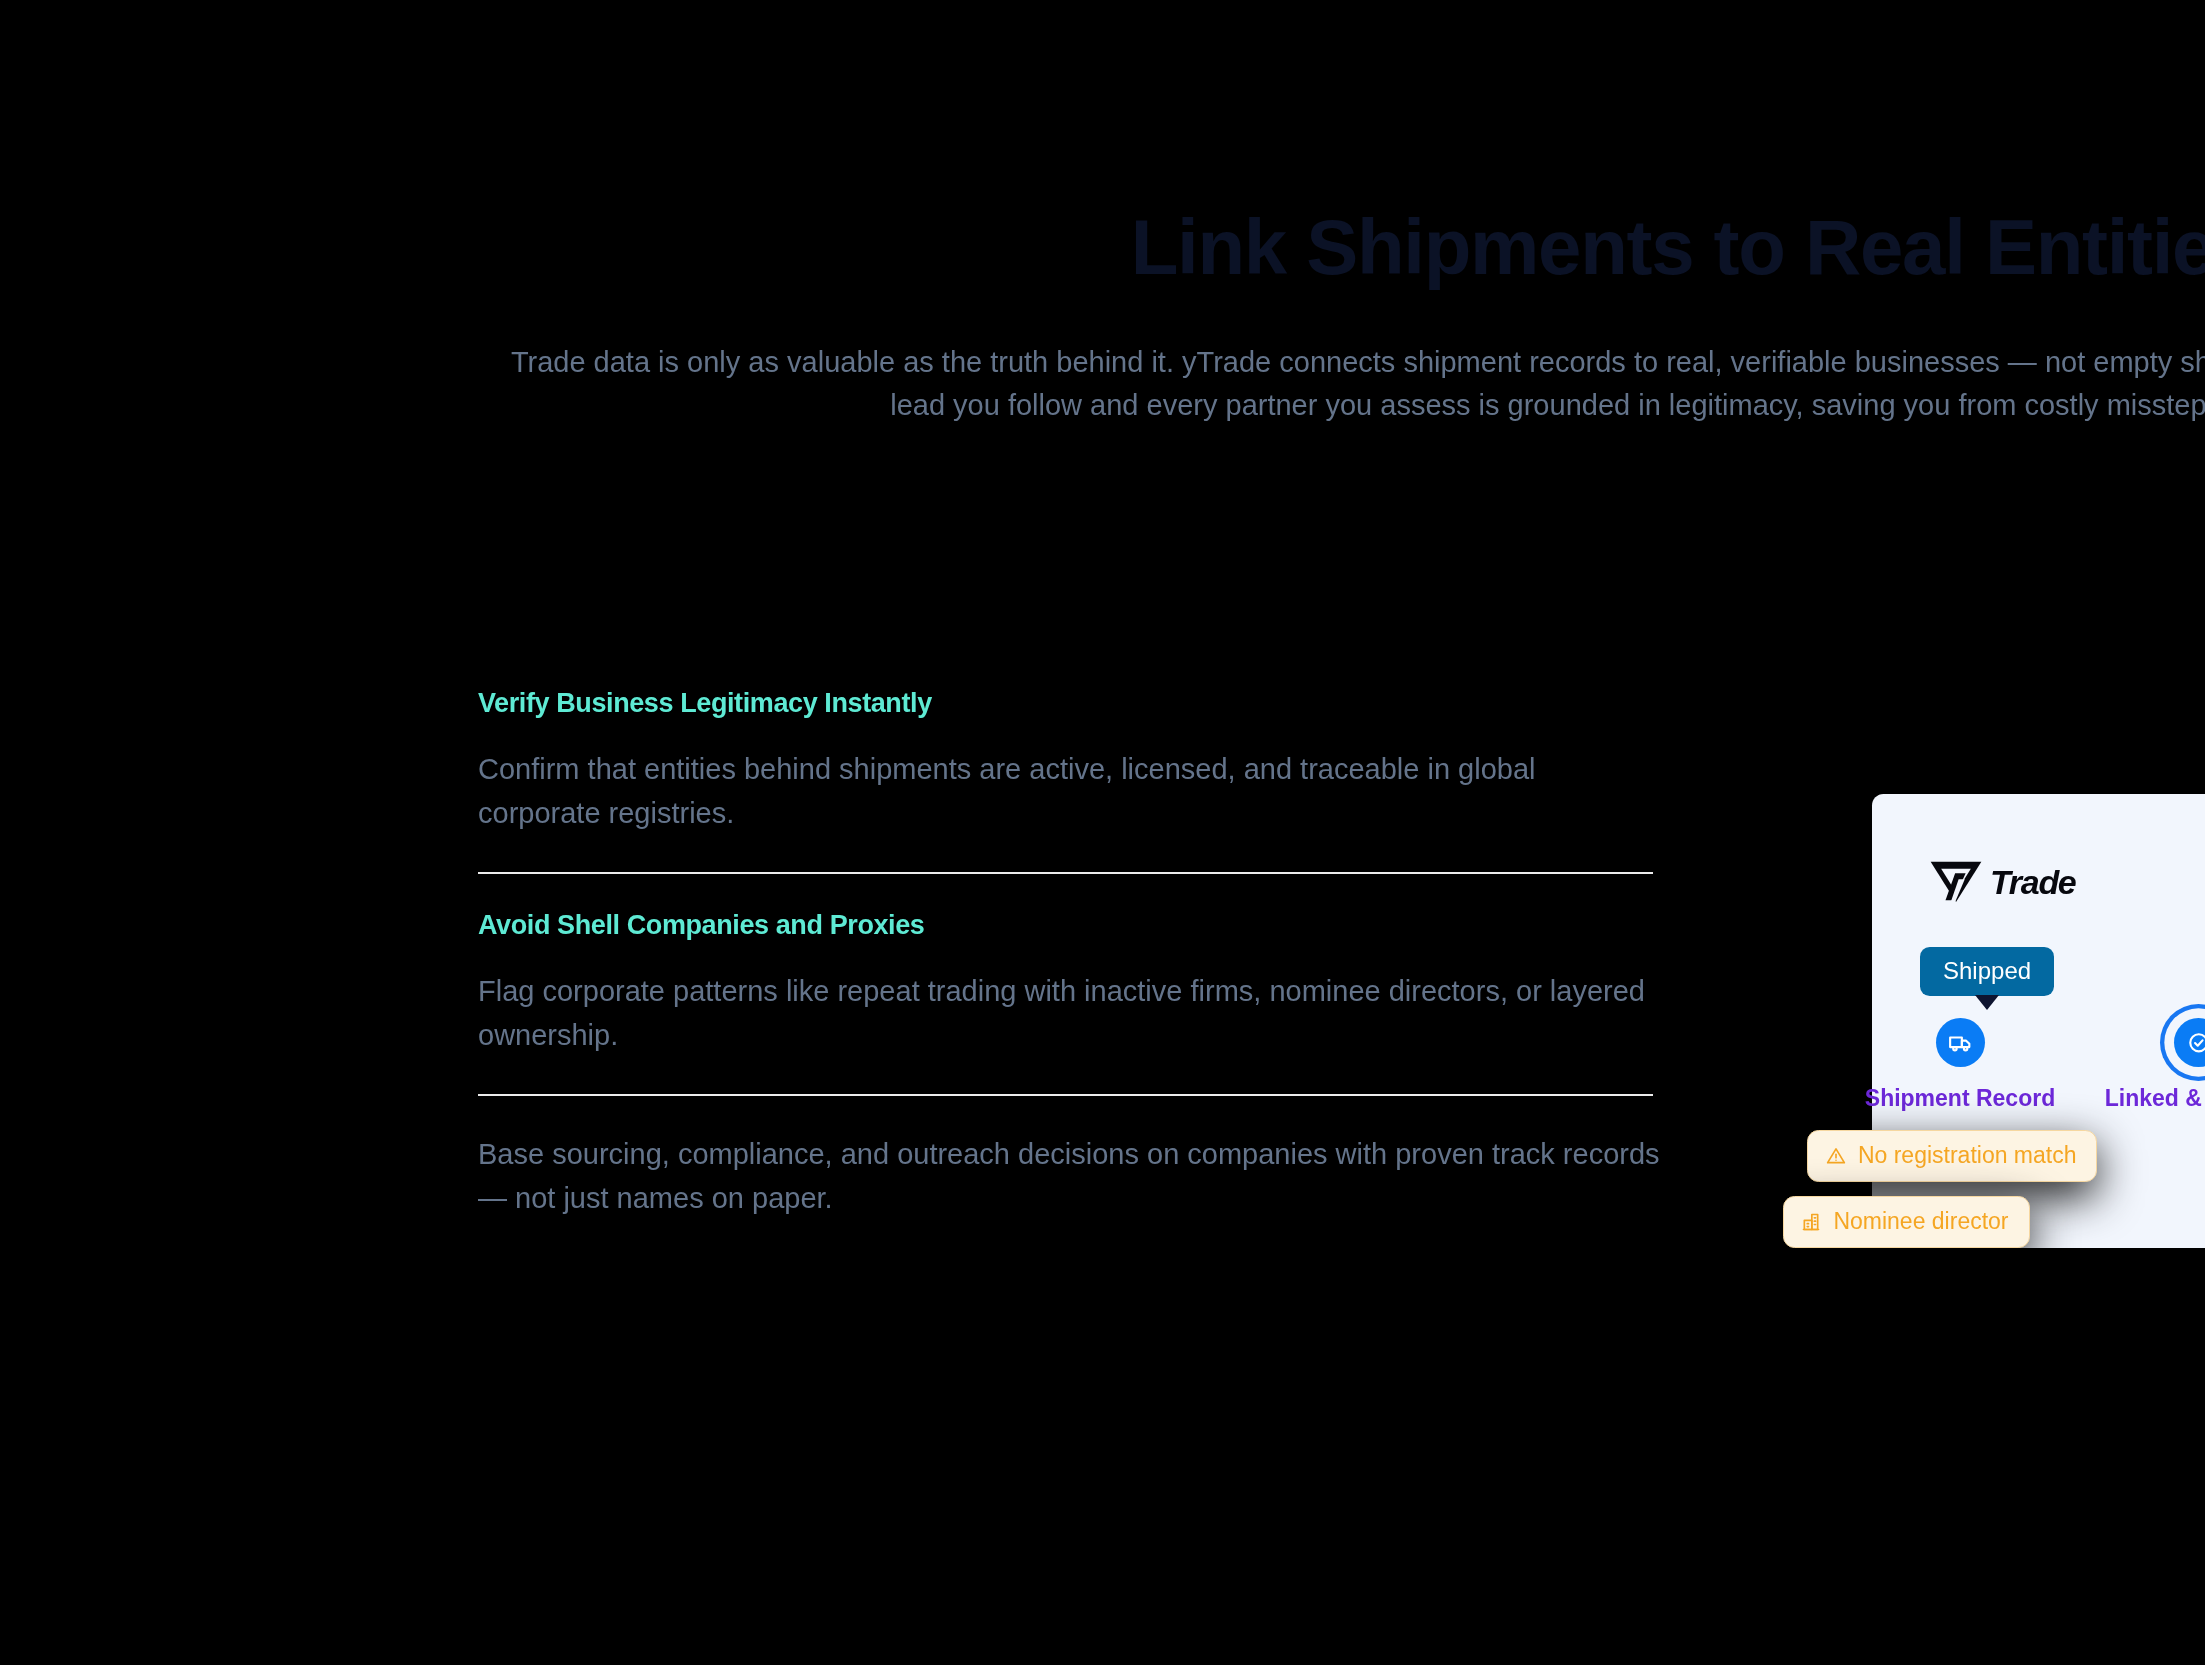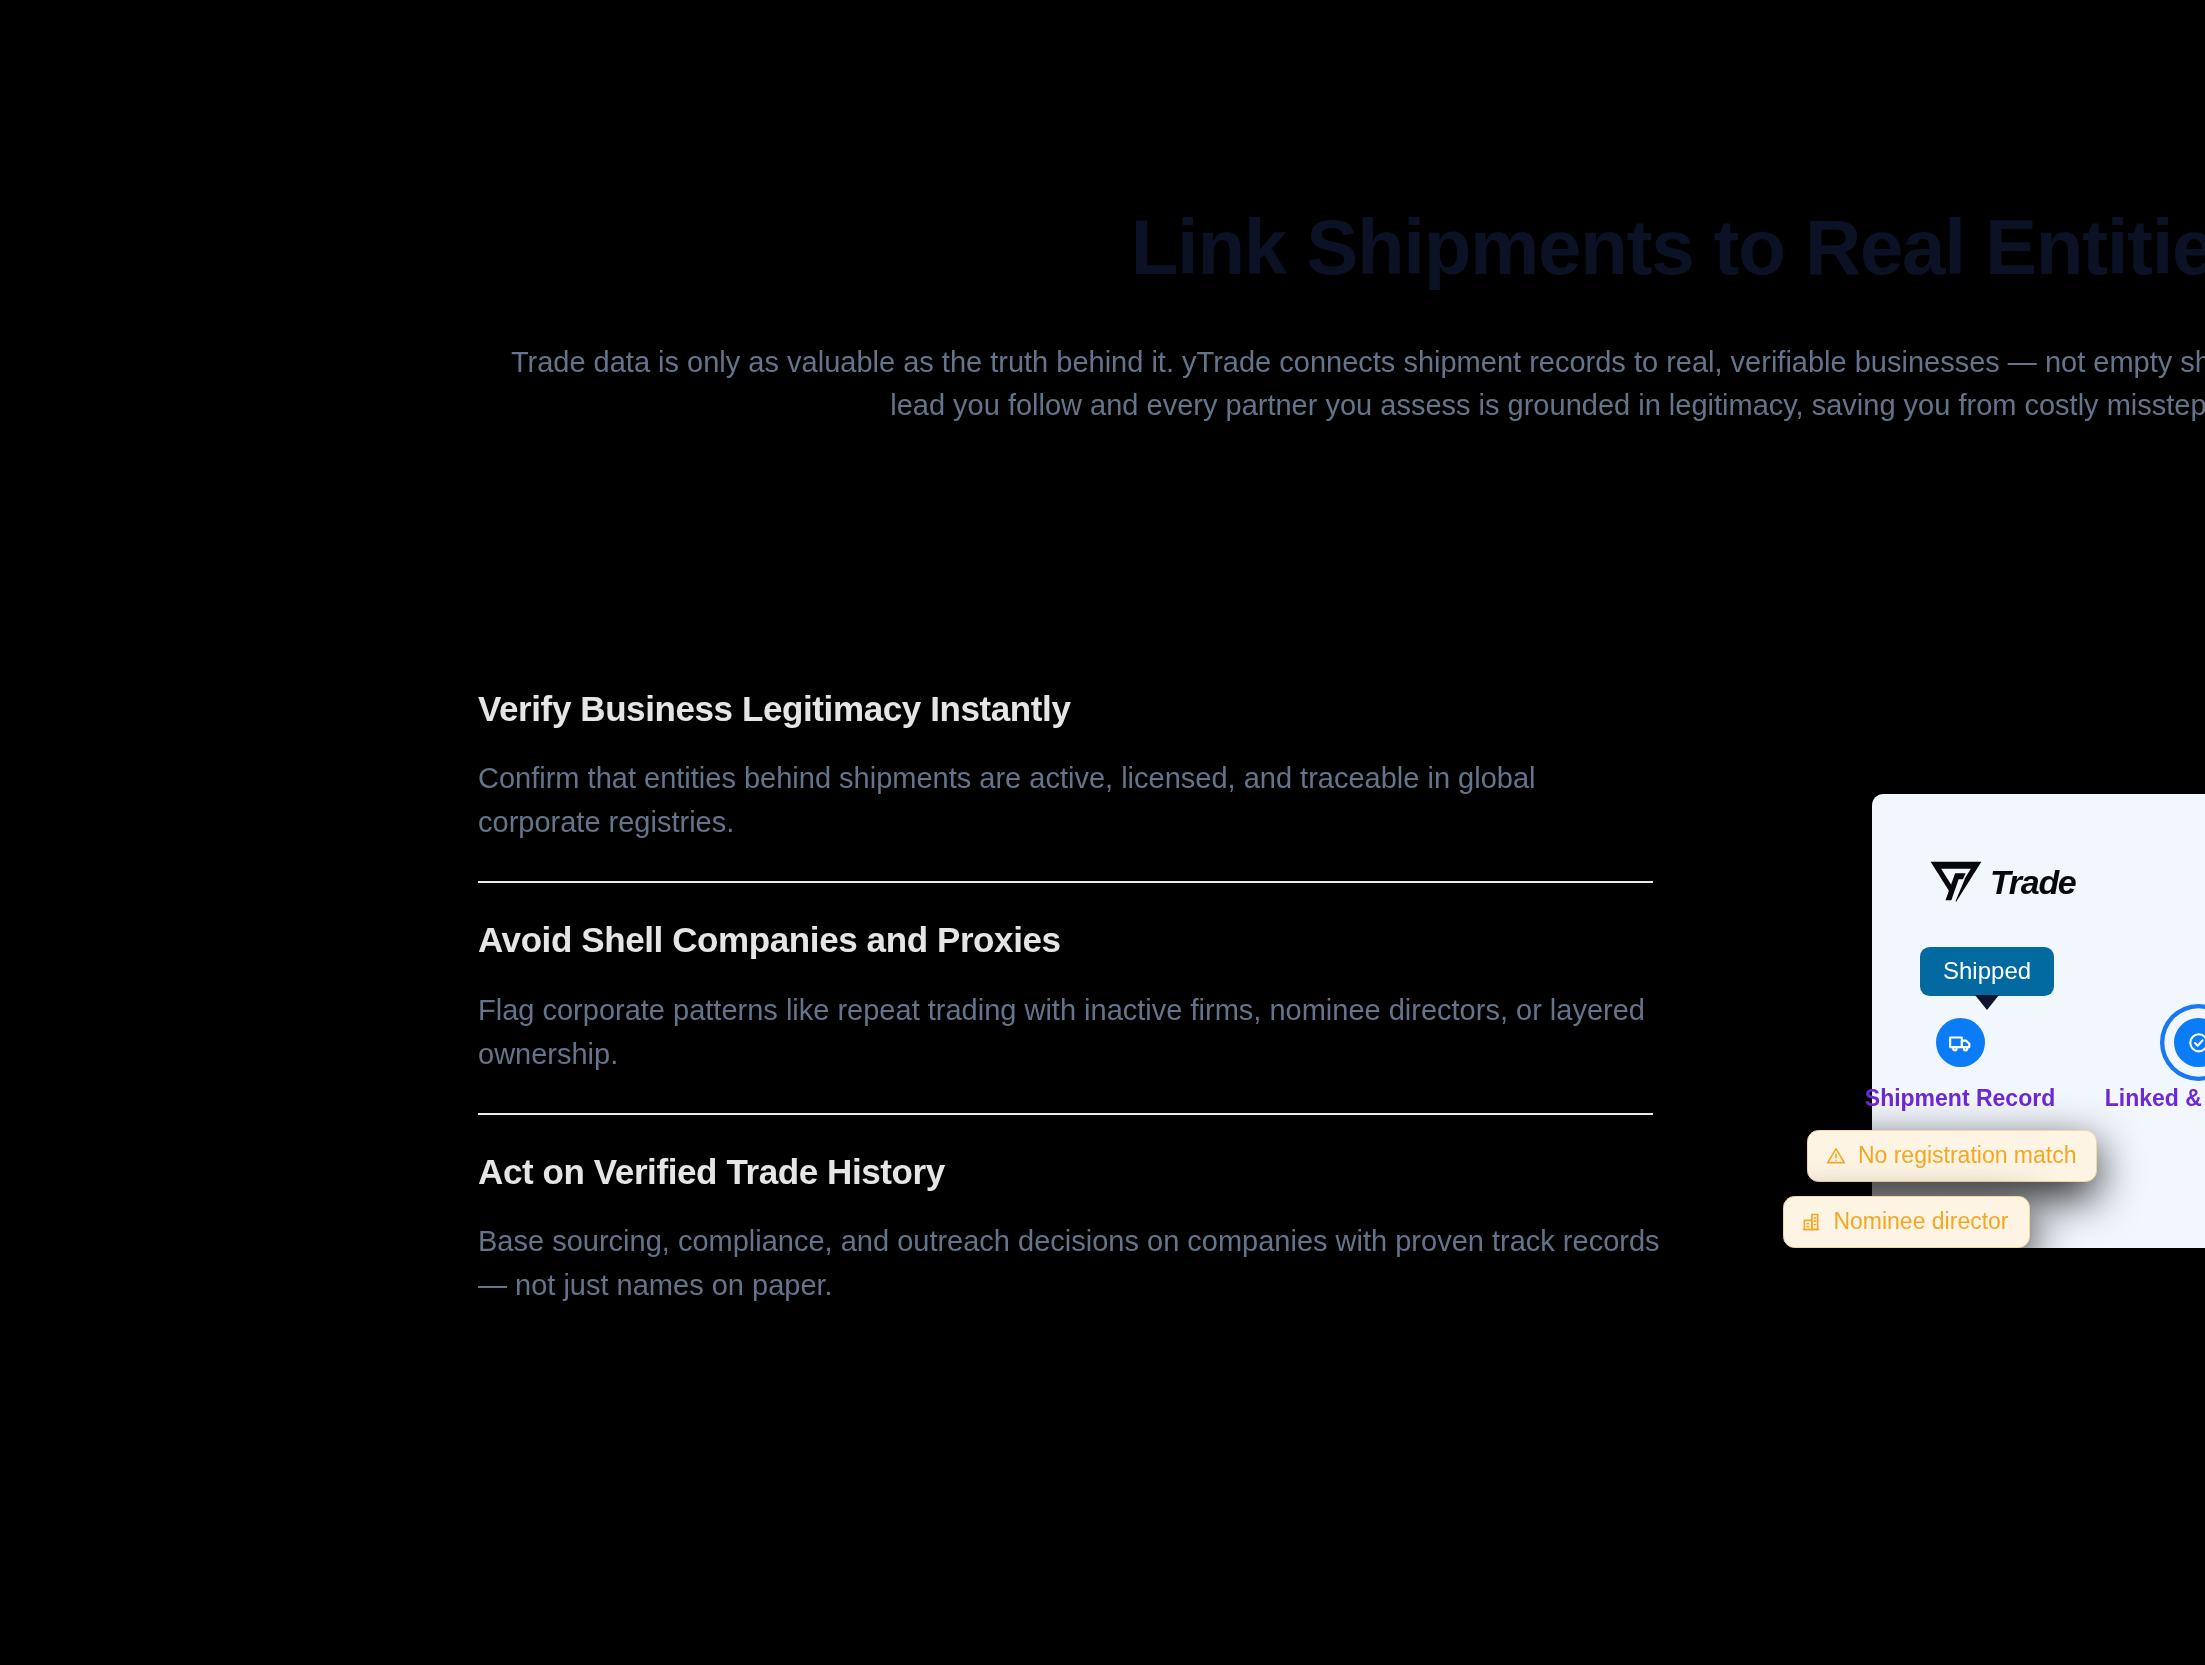--- a/index.html
+++ b/index.html
@@ -33,24 +33,24 @@
 
   
   .features {
     position: absolute;
     left: 478px;
     top: 688px;
     width: 1182px;
   }
   .feature { padding: 0; }
   .feature-title {
-    font-size: 35px;
+    font-size: 27px;
     font-weight: 700;
     letter-spacing: -0.4px;
-    color: #e5e5e5;
+    color: #5eead4;
     line-height: 1.18;
   }
   .feature-body {
     margin-top: 27px;
     font-size: 29px;
     line-height: 1.52;
     color: #64748b;
     font-weight: 400;
   }
   .feature-divider {
@@ -184,21 +184,20 @@
     <div class="feature-divider"></div>
 
     <div class="feature">
       <div class="feature-title">Avoid Shell Companies and Proxies</div>
       <div class="feature-body">Flag corporate patterns like repeat trading with inactive firms, nominee directors, or layered ownership.</div>
     </div>
 
     <div class="feature-divider"></div>
 
     <div class="feature">
-      <div class="feature-title">Act on Verified Trade History</div>
       <div class="feature-body">Base sourcing, compliance, and outreach decisions on companies with proven track records — not just names on paper.</div>
     </div>
 
   </div>
 
   <div class="visual">
 
     <div class="app-panel">
 
       <div class="logo-wrap">

